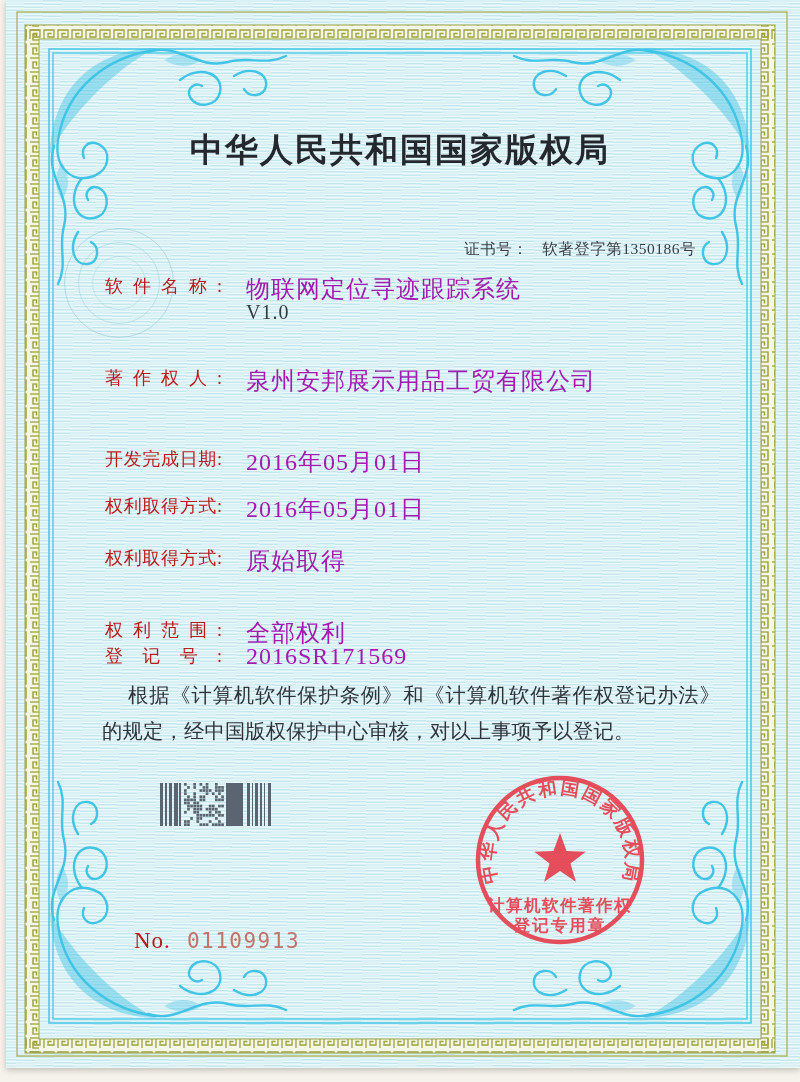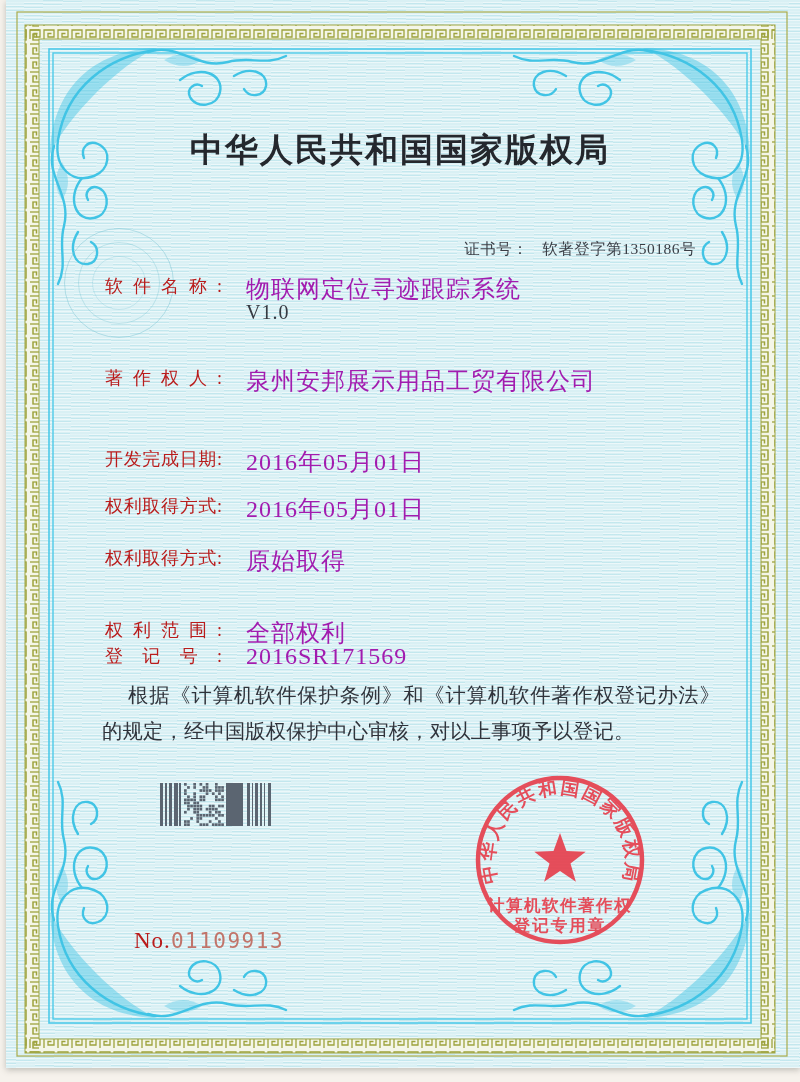--- a/index.html
+++ b/index.html
@@ -57,21 +57,21 @@
     font-size:20.3px;line-height:36px;color:#2f333b;text-indent:26px;letter-spacing:.2px;
     text-align:justify;
   }
   
   #barcode{position:absolute;left:160px;top:783px;width:113px;height:43px;}
   
   .serial{position:absolute;left:134px;top:928px;white-space:nowrap;}
   .serial .no{font-size:23px;color:#b91c1c;letter-spacing:1px;}
   .serial .num{
     font-family:"DejaVu Sans Mono",monospace;
-    font-size:21px;color:#c1746a;letter-spacing:1.5px;
+    font-size:21px;color:#c1746a;letter-spacing:1.5px;margin-left:16px;
   }
   .seal-date{
     position:absolute;left:486px;top:931px;font-size:22px;color:#42464f;
     letter-spacing:1px;white-space:nowrap;
   }
   
   #seal{position:absolute;left:458px;top:762px;width:212px;height:200px;opacity:.92;}
   #seal text{font-family:"Liberation Serif","DejaVu Serif",serif;font-weight:bold;}
 </style>
 </head>

